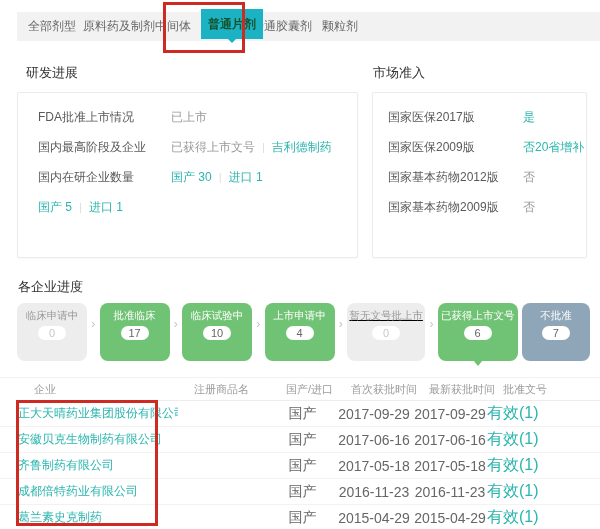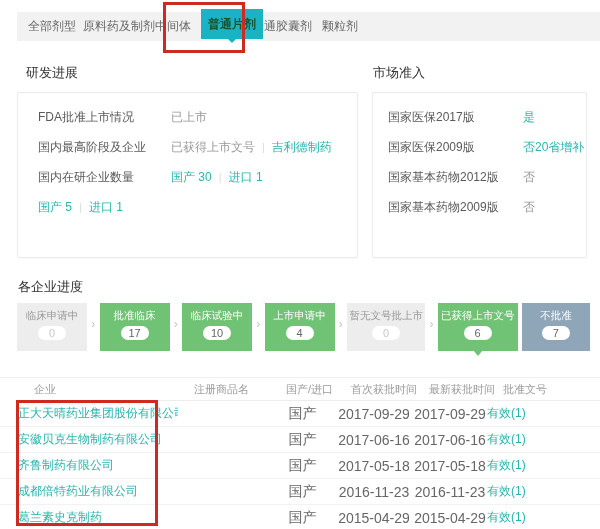--- a/index.html
+++ b/index.html
@@ -32,40 +32,40 @@
   .card-ma .clabel { width:135px; color:#595959; }
   .plain { color:#999; }
   .sep { color:#ddd; margin:0 7px; font-size:11px; }
   .tlink { color:#2ab5ae; cursor:pointer; }
   .he:empty { display:none; }
   .ma-val { font-size:12px; color:#999; }
   .ma-val.hl { color:#2ab5ae; }
 
   
   .steps { position:absolute; left:17px; right:10px; top:303px; height:50px; display:flex; align-items:flex-start; justify-content:space-between; }
-  .step { height:48px; border-radius:0; text-align:center; padding-top:6px; cursor:pointer; position:relative; flex:0 0 auto; }
+  .step { height:58px; border-radius:8px; text-align:center; padding-top:6px; cursor:pointer; position:relative; flex:0 0 auto; }
   .step .slabel { font-size:10.5px; display:block; white-space:nowrap; }
   .pill { display:inline-block; min-width:28px; padding:1px 6px; margin-top:2px; background:#fff; border-radius:9px; font-size:11px; color:#666; }
   .st-inactive { background:#ededed; } .st-inactive .slabel { color:#999; } .st-inactive .pill { color:#c9c9c9; }
   .st-active, .st-selected { background:#70c274; } .st-active .slabel, .st-selected .slabel { color:#fff; }
   .st-rejected { background:#8fa6b8; } .st-rejected .slabel { color:#fff; }
   .st-selected::after { content:""; position:absolute; left:50%; bottom:-5px; margin-left:-5px;
     border-left:5px solid transparent; border-right:5px solid transparent; border-top:6px solid #70c274; }
-  .w70 { width:70px; } .w78 { width:78px; } .w80 { width:80px; } .w68 { width:68px; }
+  .w70 { width:70px; } .w78 { width:78px;text-decoration:underline; } .w80 { width:80px; } .w68 { width:68px; }
   .arrow { color:#c5c5c5; font-size:12px; margin-top:14px; flex:0 0 auto; }
 
   
   .tbl { position:absolute; left:0; right:0; top:377px; border-top:1px solid #f0f0f0; }
   .trow { display:grid; grid-template-columns:160px 92px 65px 78px 74px 1fr; padding-left:18px; align-items:center; }
   .thead { height:23px; border-bottom:1px solid #ededed;margin-left:16px; }
   .thead > div { font-size:11px; color:#9b9b9b; }
   .tdata { height:26px; border-bottom:1px solid #f2f2f2; cursor:pointer; }
   .td-company { font-size:12px; color:#2ab5ae; white-space:nowrap; overflow:hidden; }
   .td-plain { font-size:14px; color:#666;text-align:center; }
-  .td-link { font-size:12px; color:#2ab5ae; }
+  .td-link { font-size:16px; color:#2ab5ae; }
 </style>
 </head>
 <body>
 
 <div class="page">
 
   <div class="tabbar">
     <span class="tab tab-0">全部剂型</span>
     <span class="tab tab-1">原料药及制剂中间体</span>
     <span class="tab-active">普通片剂</span>

